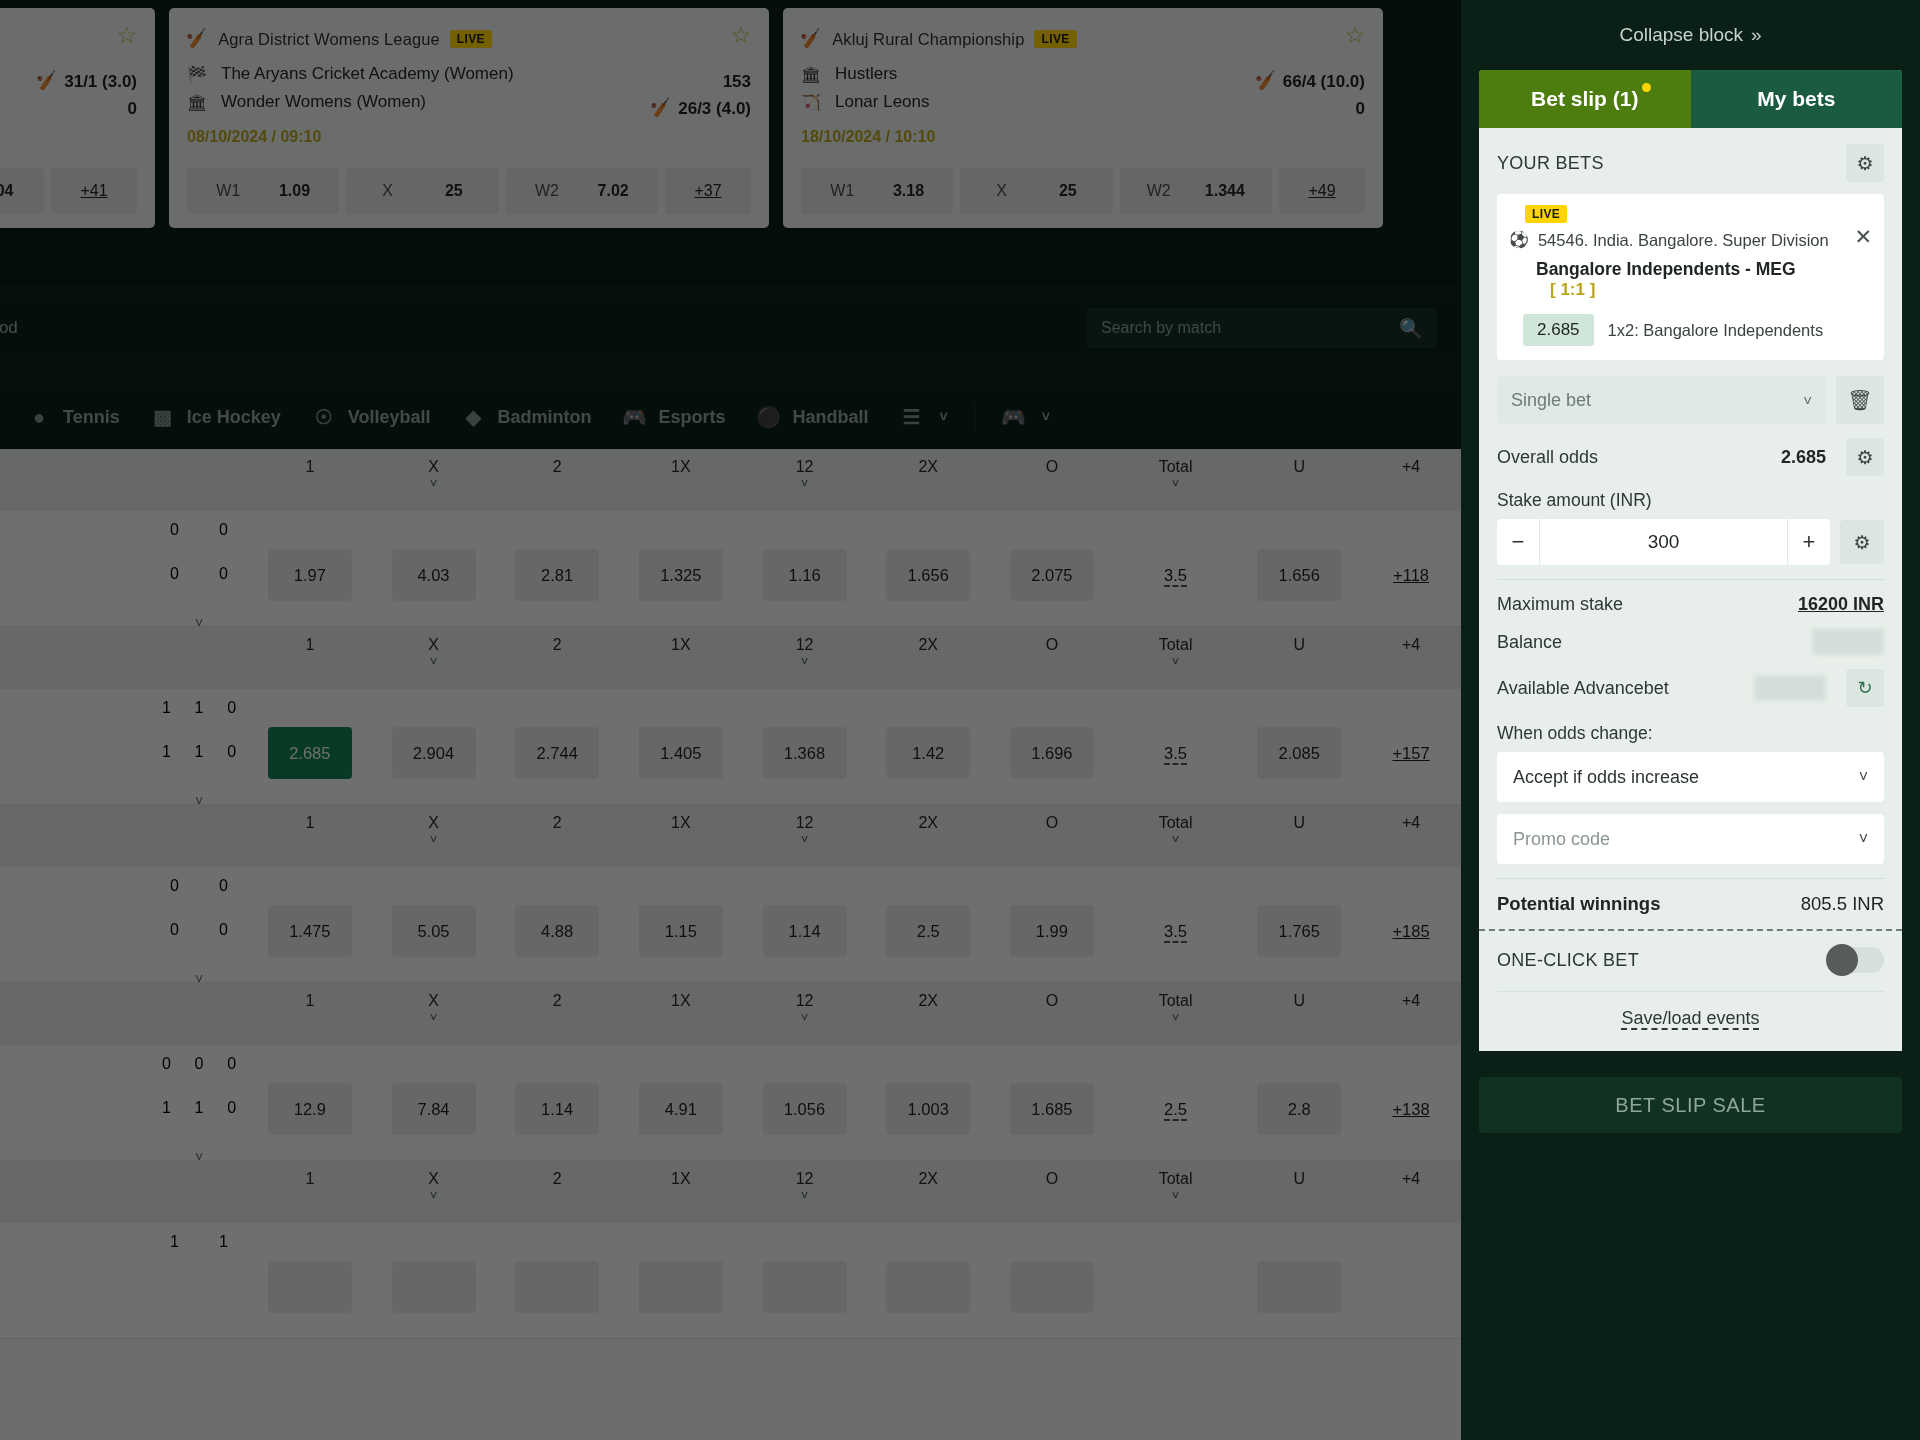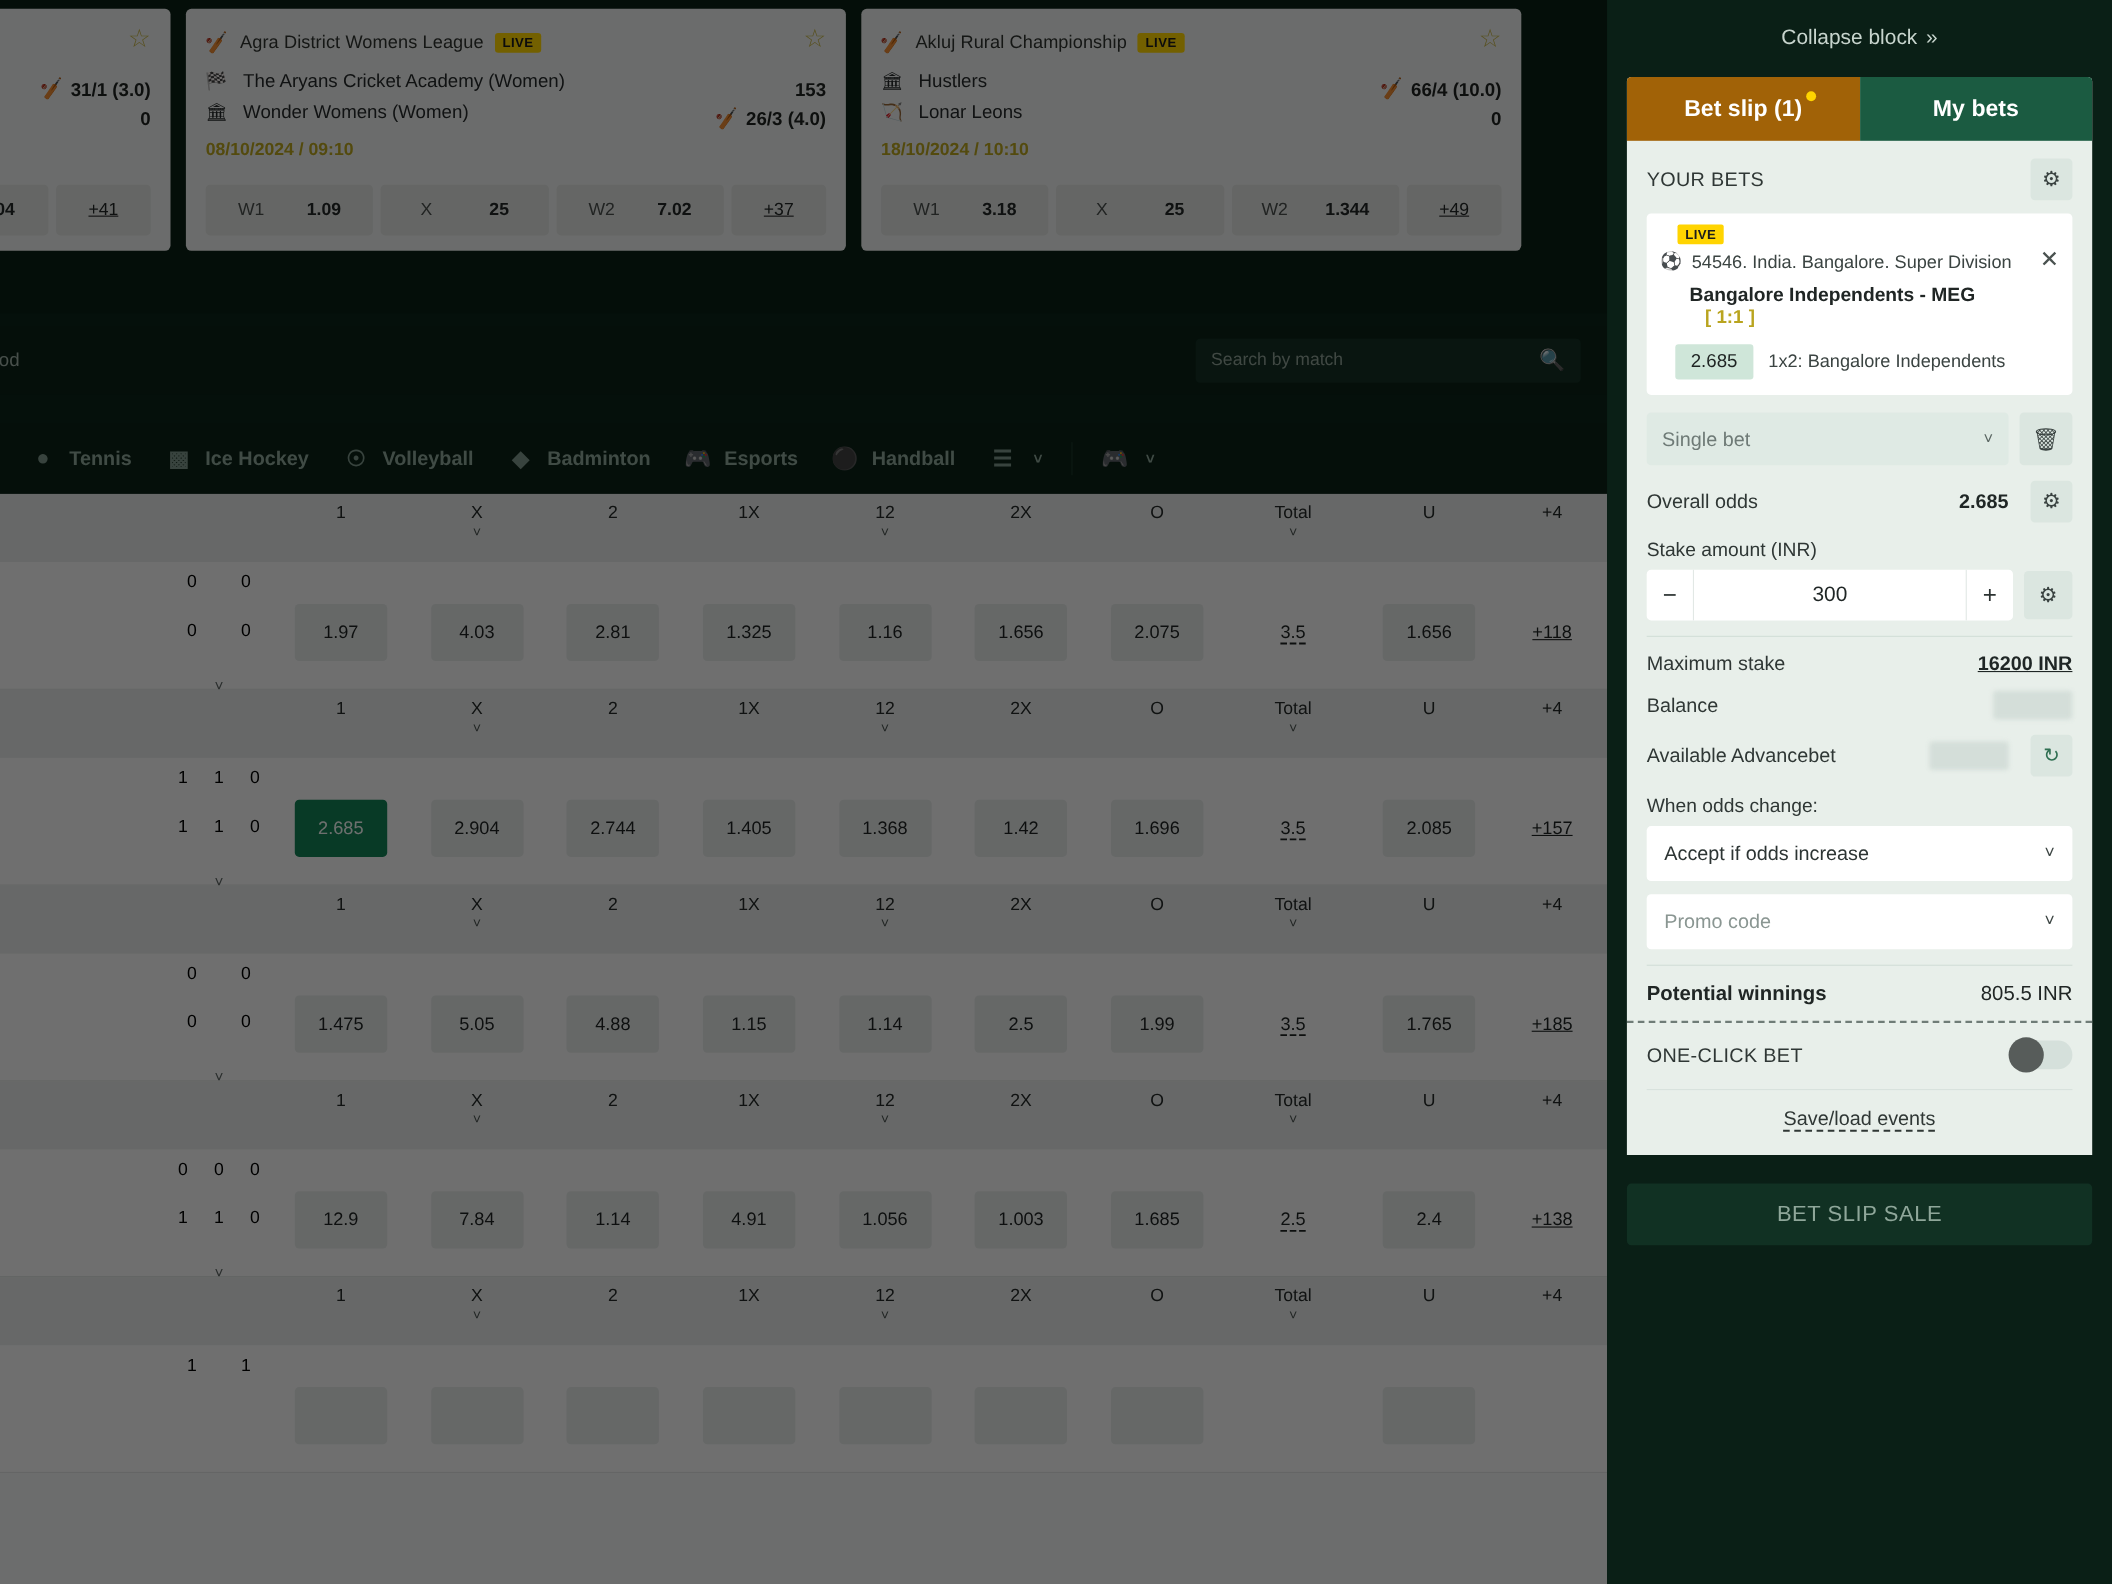--- a/index.html
+++ b/index.html
@@ -229,21 +229,21 @@
     background: #e8efea;
     border-radius: 4px 4px 0 0;
     overflow: hidden;
   }
   .tabs { display: flex; height: 58px; }
   .tab {
     flex: 1; display: flex; align-items: center; justify-content: center;
     font-size: 21px; font-weight: bold; color: #ffffff;
     position: relative;
   }
-  .tab.active { background: #a16207; }
+  .tab.active { background: #4d7c0f; }
   .tab.inactive { background: #1b5b41; }
   .tab-dot {
     position: absolute; top: 13px; right: 40px;
     width: 9px; height: 9px; border-radius: 50%;
     background: #ffd400;
   }
   .slip-body { padding: 16px 18px 18px 18px; }
   .your-bets-row {
     display: flex; align-items: center; justify-content: space-between;
     margin-bottom: 12px;
@@ -878,21 +878,21 @@
           <div class="ocol">
               <div class="ocell">1.003</div>
             </div>
           <div class="ocol">
               <div class="ocell">1.685</div>
             </div>
           <div class="ocol">
               <div class="ocell plain">2.5</div>
             </div>
           <div class="ocol">
-              <div class="ocell">2.4</div>
+              <div class="ocell">2.8</div>
             </div>
           <div class="ocol narrow">
               <div class="ocell link">+138</div>
             </div>
         </div>
       </div>
 
       <div class="grp">
         <div class="grp-head">
           <div class="col-name"></div>

